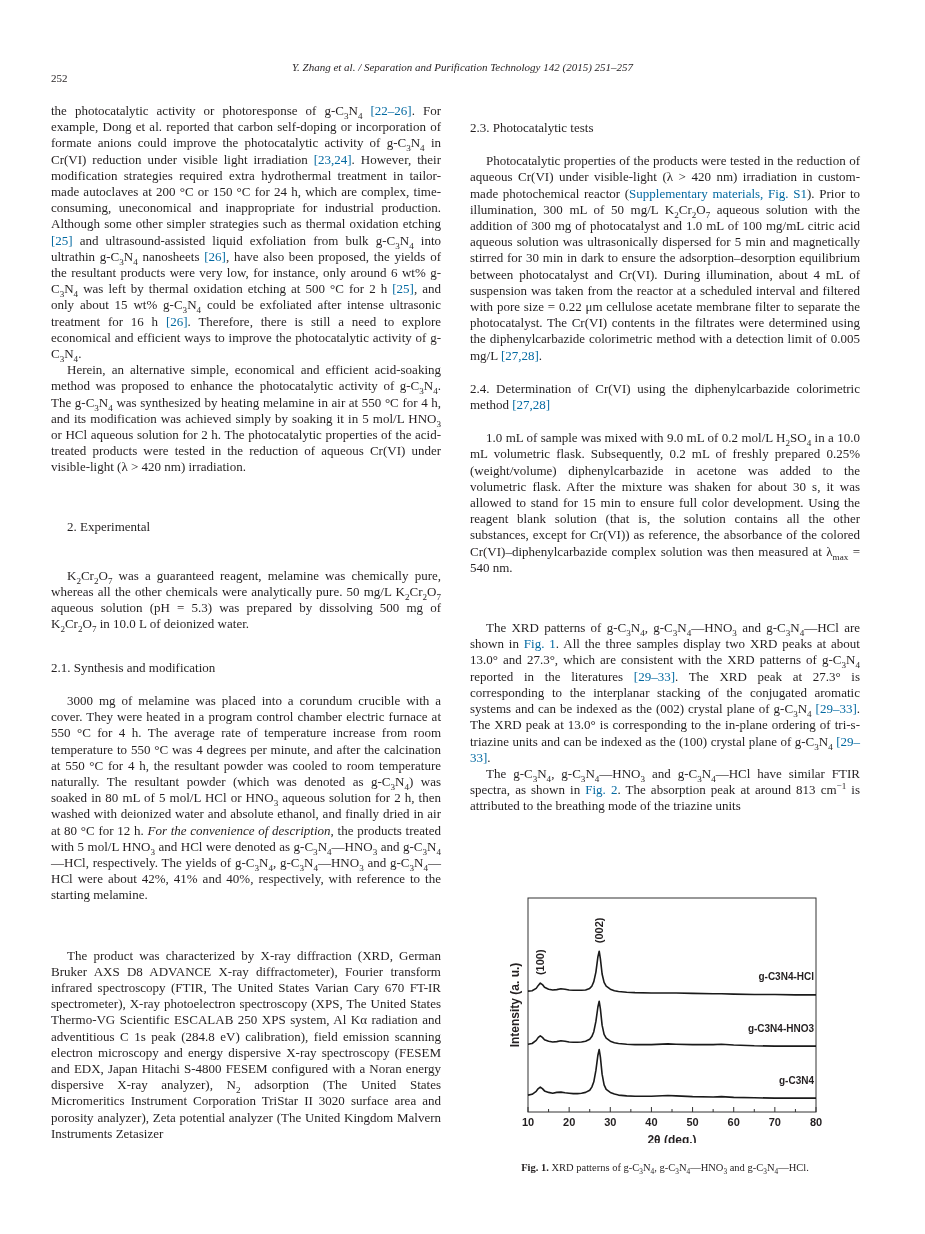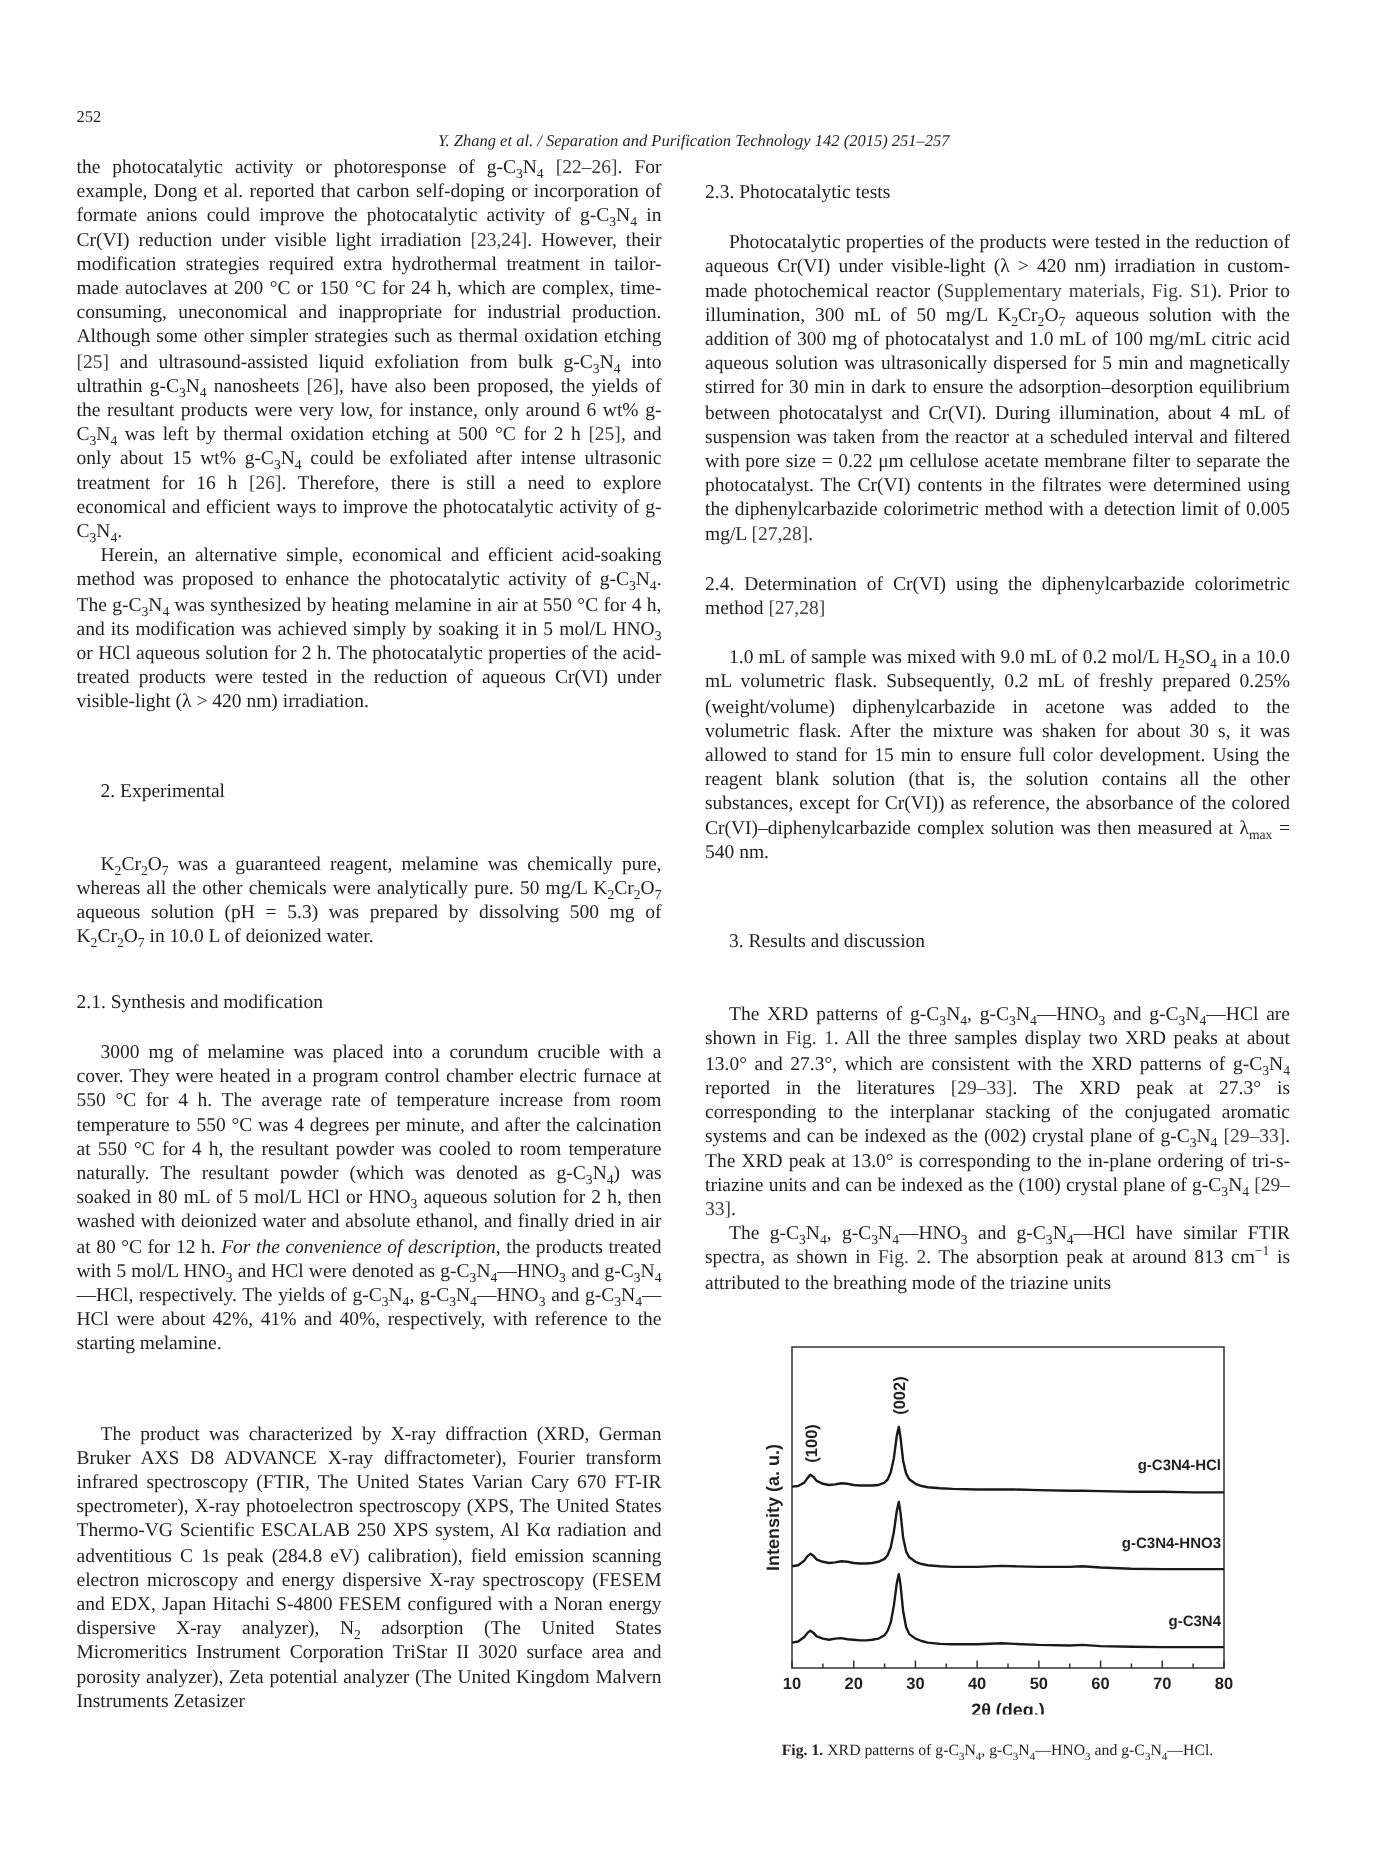--- a/index.html
+++ b/index.html
@@ -1,28 +1,28 @@
 <!DOCTYPE html>
 <html><head>
 <meta charset="utf-8">
 <style>
   html, body { margin:0; padding:0; background:#fff; }
   body { width:925px; height:1234px; position:relative; font-family:"Liberation Serif","DejaVu Serif",serif; color:#231f20; overflow:hidden; }
   .hdr-page { position:absolute; left:51px; top:72px; font-size:11px; }
-  .hdr-journal { position:absolute; left:0; width:925px; top:88px; text-align:center; font-size:11px; font-style:italic; }
+  .hdr-journal { position:absolute; left:0; width:925px; top:61px; text-align:center; font-size:11px; font-style:italic; }
   .col { position:absolute; width:390px; font-size:13px; line-height:16.2px; text-align:justify; }
   .col-left { left:51px; top:103px; }
   .col-right { left:470px; top:103px; }
   .col p { margin:0; text-indent:0; }
   .col p.ind { text-indent:16px; }
   .sec-head { font-weight:normal; margin:16px; }
   .sub-head { margin:0; }
   .gap-l { height:27px; }
   .gap-m { height:17px; }
-  .link { color:#404040; }
+  .link { color:#0369a1; }
   sub, sup { font-size:70%; line-height:0; }
   .figure { position:absolute; left:500px; top:893px; width:330px; height:250px; }
   .fig-caption { position:absolute; left:470px; top:1162px; width:390px; text-align:center; font-size:10.5px; }
   .fig-caption b { font-weight:bold; }
   svg text { font-family:"Liberation Sans","DejaVu Sans",sans-serif; }
 </style>
 </head>
 <body>
 
 <div class="hdr-page">252</div>
@@ -47,21 +47,20 @@
 <div class="col col-right">
   <div class="gap-m"></div>
   <h3 class="sub-head" style="font-size:13px;font-weight:normal;">2.3. Photocatalytic tests</h3>
   <div class="gap-m"></div>
   <p class="ind">Photocatalytic properties of the products were tested in the reduction of aqueous Cr(VI) under visible-light (λ &gt; 420 nm) irradiation in custom-made photochemical reactor (<a class="link">Supplementary materials, Fig. S1</a>). Prior to illumination, 300 mL of 50 mg/L K<sub>2</sub>Cr<sub>2</sub>O<sub>7</sub> aqueous solution with the addition of 300 mg of photocatalyst and 1.0 mL of 100 mg/mL citric acid aqueous solution was ultrasonically dispersed for 5 min and magnetically stirred for 30 min in dark to ensure the adsorption–desorption equilibrium between photocatalyst and Cr(VI). During illumination, about 4 mL of suspension was taken from the reactor at a scheduled interval and filtered with pore size = 0.22 μm cellulose acetate membrane filter to separate the photocatalyst. The Cr(VI) contents in the filtrates were determined using the diphenylcarbazide colorimetric method with a detection limit of 0.005 mg/L <a class="link">[27,28]</a>.</p>
   <div class="gap-m"></div>
   <h3 class="sub-head" style="font-size:13px;font-weight:normal;">2.4. Determination of Cr(VI) using the diphenylcarbazide colorimetric method <a class="link">[27,28]</a></h3>
   <div class="gap-m"></div>
   <p class="ind">1.0 mL of sample was mixed with 9.0 mL of 0.2 mol/L H<sub>2</sub>SO<sub>4</sub> in a 10.0 mL volumetric flask. Subsequently, 0.2 mL of freshly prepared 0.25% (weight/volume) diphenylcarbazide in acetone was added to the volumetric flask. After the mixture was shaken for about 30 s, it was allowed to stand for 15 min to ensure full color development. Using the reagent blank solution (that is, the solution contains all the other substances, except for Cr(VI)) as reference, the absorbance of the colored Cr(VI)–diphenylcarbazide complex solution was then measured at λ<sub>max</sub> = 540 nm.</p>
   <div class="gap-l"></div>
-  <h2 class="sec-head" style="font-size:13px;">3. Results and discussion</h2>
   <div class="gap-m"></div>
   <p class="ind">The XRD patterns of g-C<sub>3</sub>N<sub>4</sub>, g-C<sub>3</sub>N<sub>4</sub>—HNO<sub>3</sub> and g-C<sub>3</sub>N<sub>4</sub>—HCl are shown in <a class="link">Fig. 1</a>. All the three samples display two XRD peaks at about 13.0° and 27.3°, which are consistent with the XRD patterns of g-C<sub>3</sub>N<sub>4</sub> reported in the literatures <a class="link">[29–33]</a>. The XRD peak at 27.3° is corresponding to the interplanar stacking of the conjugated aromatic systems and can be indexed as the (002) crystal plane of g-C<sub>3</sub>N<sub>4</sub> <a class="link">[29–33]</a>. The XRD peak at 13.0° is corresponding to the in-plane ordering of tri-s-triazine units and can be indexed as the (100) crystal plane of g-C<sub>3</sub>N<sub>4</sub> <a class="link">[29–33]</a>.</p>
   <p class="ind">The g-C<sub>3</sub>N<sub>4</sub>, g-C<sub>3</sub>N<sub>4</sub>—HNO<sub>3</sub> and g-C<sub>3</sub>N<sub>4</sub>—HCl have similar FTIR spectra, as shown in <a class="link">Fig. 2</a>. The absorption peak at around 813 cm<sup>−1</sup> is attributed to the breathing mode of the triazine units</p>
 </div>
 
 <div class="figure">
   <svg id="xrd-chart" width="330" height="250" viewBox="0 0 330 250">
     <rect x="28" y="5" width="288" height="214" fill="none" stroke="#333" stroke-width="1"></rect>
     <g id="x-ticks">
         <line x1="28" x2="28" y1="219" y2="214" stroke="#333" stroke-width="1"></line>

